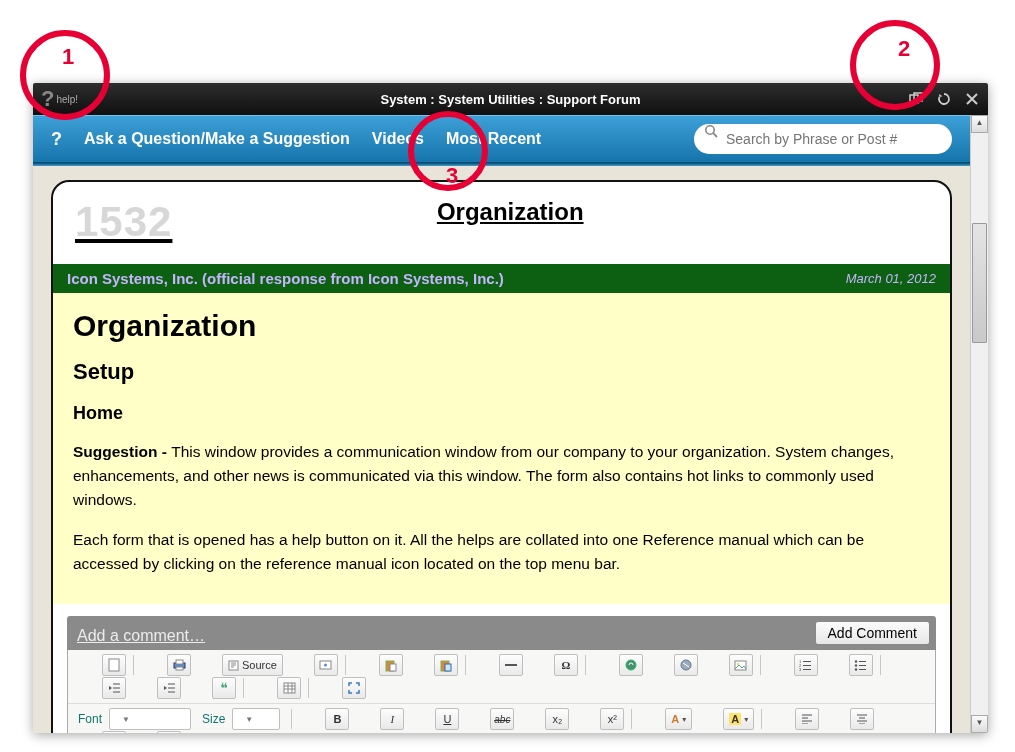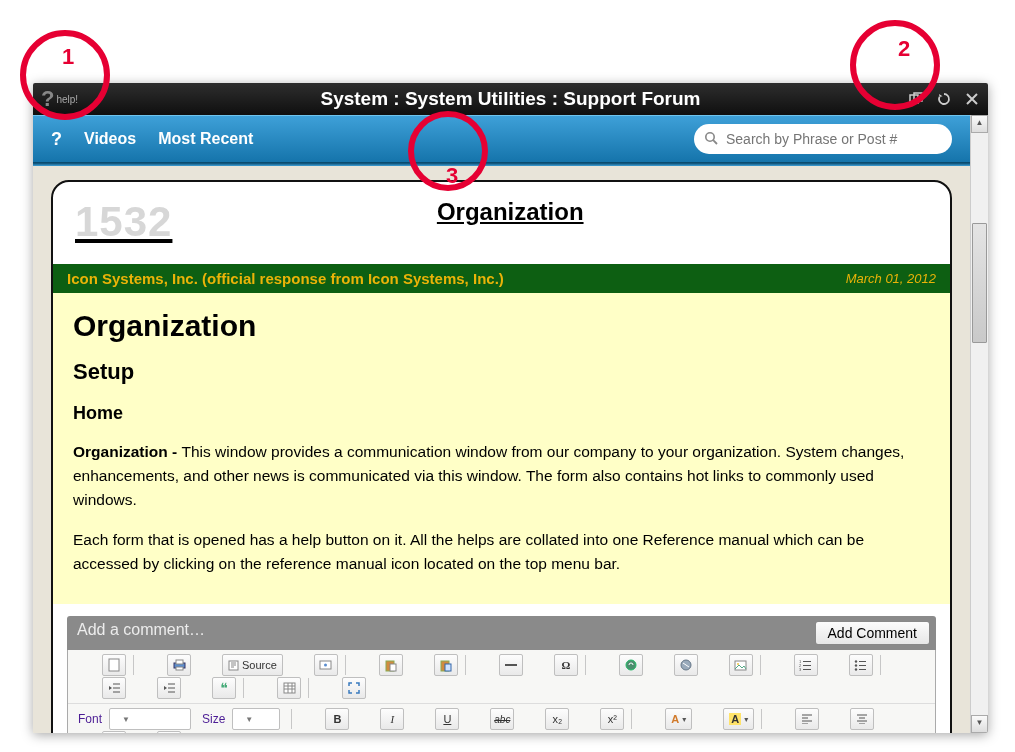--- a/index.html
+++ b/index.html
@@ -61,21 +61,21 @@
   .titlebar-left .q {
     font-size: 22px;
     font-weight: bold;
     color: #888;
   }
   .titlebar-center {
     position: absolute;
     left: 0; right: 0;
     text-align: center;
     font-weight: bold;
-    font-size: 19px;
+    font-size: 13px;
   }
   .titlebar-right {
     margin-left: auto;
     display: flex;
     align-items: center;
     gap: 12px;
     z-index: 2;
   }
   .tb-icon {
     width: 16px;
@@ -143,21 +143,20 @@
     gap: 22px;
   }
   .menubar .mitem { cursor: pointer; white-space: nowrap; }
   .menubar .qhelp { font-size: 18px; font-weight: bold; }
   .search-box {
     margin-left: auto;
     background: #fff;
     border-radius: 16px;
     height: 30px;
     display: flex;
-    align-items: center;
     padding: 0 14px 0 10px;
     gap: 8px;
     width: 258px;
   }
   .search-box input {
     border: none;
     outline: none;
     font-size: 14px;
     color: #888;
     flex: 1;
@@ -192,21 +191,21 @@
   .post-title {
     flex: 1;
     text-align: center;
     font-size: 24px;
     font-weight: bold;
     color: #000;
     padding-right: 80px;
   }
   .green-bar {
     background: #0d5f12;
-    color: #eab308;
+    color: #c4b5fd;
     font-weight: bold;
     font-size: 15px;
     display: flex;
     align-items: center;
     padding: 6px 14px;
   }
   .green-bar .gdate { margin-left: auto; font-size: 13px; font-weight: normal; font-style: italic; }
   .yellow-body {
     background: #ffffc7;
     padding: 16px 20px 28px 20px;
@@ -219,23 +218,24 @@
   .yb-p:last-child { margin-bottom: 0; }
   .yb-p .bld { font-weight: bold; }
 
   
   .comment-area { padding: 12px 14px 0 14px; }
   .comment-head {
     background: #8a8a8a;
     color: #ececec;
     font-size: 16px;
     display: flex;
-    align-items: flex-start;
+    align-items: flex-end;
     padding: 5px 6px 5px 10px;
     border-radius: 3px 3px 0 0;
+    text-decoration: underline;
   }
   .addc-btn {
     margin-left: auto;
     background: linear-gradient(#fbfbfb,#e7e7e7);
     border: 1px solid #888;
     color: #000;
     padding: 3px 12px;
     font-size: 14px;
     border-radius: 3px;
     cursor: pointer;
@@ -284,21 +284,21 @@
     display: inline-flex;
     align-items: center;
     padding: 0 6px;
     font-size: 11px;
     gap: 6px;
     margin-right: 6px;
     cursor: pointer;
     color: #333;
   }
   .ed-select .caret { font-size: 8px; color: #777; }
-  .ed-label { font-size: 12px; color: #4c1d95; margin: 0 6px 0 4px; }
+  .ed-label { font-size: 12px; color: #0f766e; margin: 0 6px 0 4px; }
   .ed-textarea {
     height: 28px;
     background: #fff;
     border-top: 1px solid #ccc;
   }
   .clr-a { background: #ffe36a; padding: 0 2px; font-weight: bold; }
 </style>
 </head>
 <body>
 
@@ -339,20 +339,21 @@
           </svg>
       </span>
     </div>
   </div>
 
   <div class="window-body">
     <div class="scroll-area">
 
       <div class="menubar">
         <span class="qhelp mitem">?</span>
+        <span class="mitem">Ask a Question/Make a Suggestion</span>
         <span class="mitem">Videos</span>
         <span class="mitem">Most Recent</span>
         <div class="search-box">
           <span class="mag">
             <svg width="14" height="14" viewBox="0 0 14 14">
                 <circle cx="6" cy="6" r="4.2" fill="none" stroke="#888" stroke-width="1.6"></circle>
                 <line x1="9.2" y1="9.2" x2="13" y2="13" stroke="#888" stroke-width="1.8"></line>
               </svg>
           </span>
           <input type="text" placeholder="Search by Phrase or Post #" style="">
@@ -370,21 +371,21 @@
 
           <div class="green-bar">
             <span>Icon Systems, Inc. (official response from Icon Systems, Inc.)</span>
             <span class="gdate">March 01, 2012</span>
           </div>
 
           <div class="yellow-body">
             <div class="yb-h1">Organization</div>
             <div class="yb-h2">Setup</div>
             <div class="yb-h3">Home</div>
-            <p class="yb-p"><span class="bld">Organization - </span><span>This window provides a communication window from our company to your organization. System changes, enhancements, and other news is communicated via this window. The form also contains hot links to commonly used windows.</span></p>
+            <p class="yb-p"><span class="bld">Suggestion - </span><span>This window provides a communication window from our company to your organization. System changes, enhancements, and other news is communicated via this window. The form also contains hot links to commonly used windows.</span></p>
             <p class="yb-p">Each form that is opened has a help button on it. All the helps are collated into one Reference manual which can be accessed by clicking on the reference manual icon located on the top menu bar.</p>
           </div>
 
           <div class="comment-area">
             <div class="comment-head">
               <span>Add a comment…</span>
               <button class="addc-btn">Add Comment</button>
             </div>
             <div class="editor">
               <div class="editor-row">

